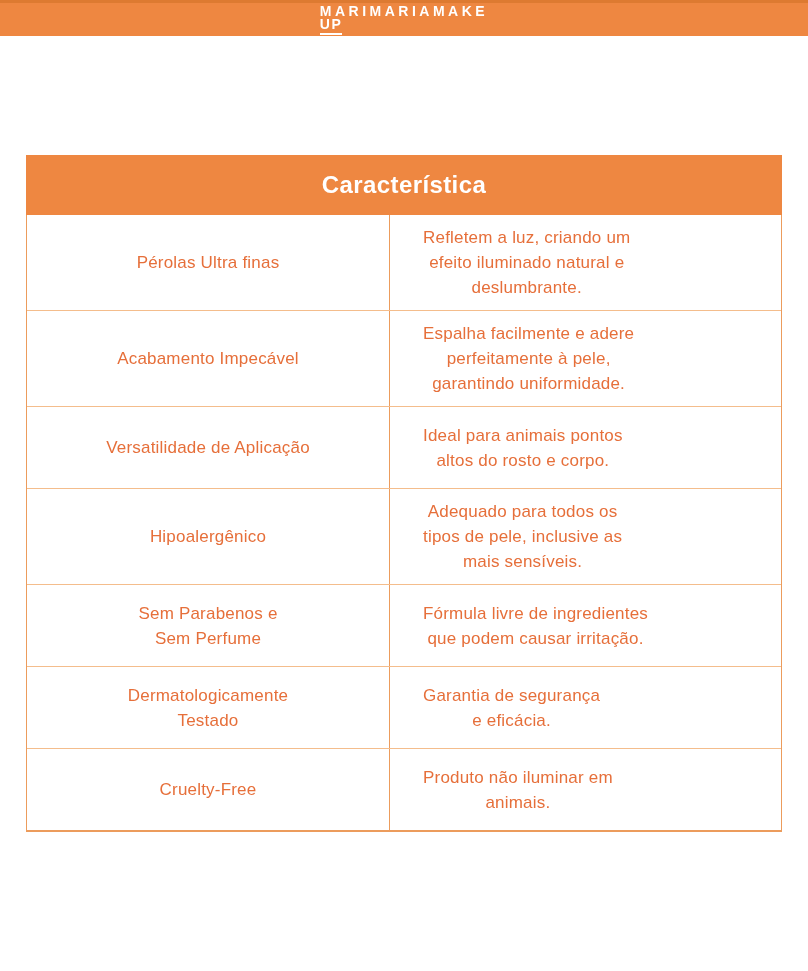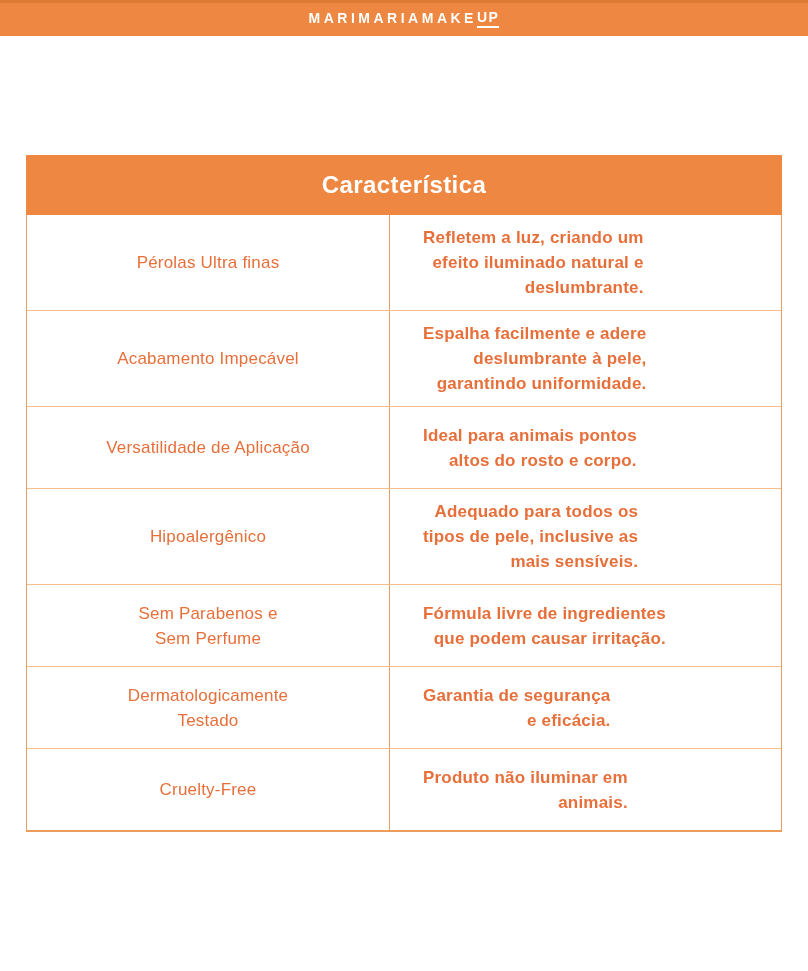--- a/index.html
+++ b/index.html
@@ -30,20 +30,21 @@
     justify-content:center;
   }
   .logo{
     color:var(--header-text);
     font-weight:bold;
     font-size:14px;
     letter-spacing:3.5px;
     display:flex;
     align-items:flex-start;
     line-height:1;
+    flex-direction:column;
   }
   .logo .sup{
     font-size:14px;
     letter-spacing:1.5px;
     margin-top:-1px;
     padding-bottom:2px;
     border-bottom:2px solid var(--header-text);
   }
   
   .table-wrap{
@@ -91,24 +92,23 @@
     white-space:pre-line;
     padding:10px 8px;
   }
   .cell.feature{
     justify-content:center;
     text-align:center;
   }
   .cell.benefit{
     border-left:1px solid var(--col-border);
     justify-content:flex-start;
-    text-align:right;
+    text-align:center;
     padding-left:33px;
     padding-right:12px;
-    font-weight:bold;
   }
 </style>
 </head>
 <body>
 
 <header class="brand-bar">
   <div class="logo">
     <span>MARIMARIAMAKE</span>
       <span class="sup">UP</span>
   </div>
@@ -123,21 +123,21 @@
   <div class="row">
     <div class="cell feature">Pérolas Ultra finas</div>
     <div class="cell benefit">Refletem a luz, criando um
 efeito iluminado natural e
 deslumbrante.</div>
   </div>
 
   <div class="row">
     <div class="cell feature">Acabamento Impecável</div>
     <div class="cell benefit">Espalha facilmente e adere
-deslumbrante à pele,
+perfeitamente à pele,
 garantindo uniformidade.</div>
   </div>
 
   <div class="row">
     <div class="cell feature">Versatilidade de Aplicação</div>
     <div class="cell benefit">Ideal para animais pontos
 altos do rosto e corpo.</div>
   </div>
 
   <div class="row">

